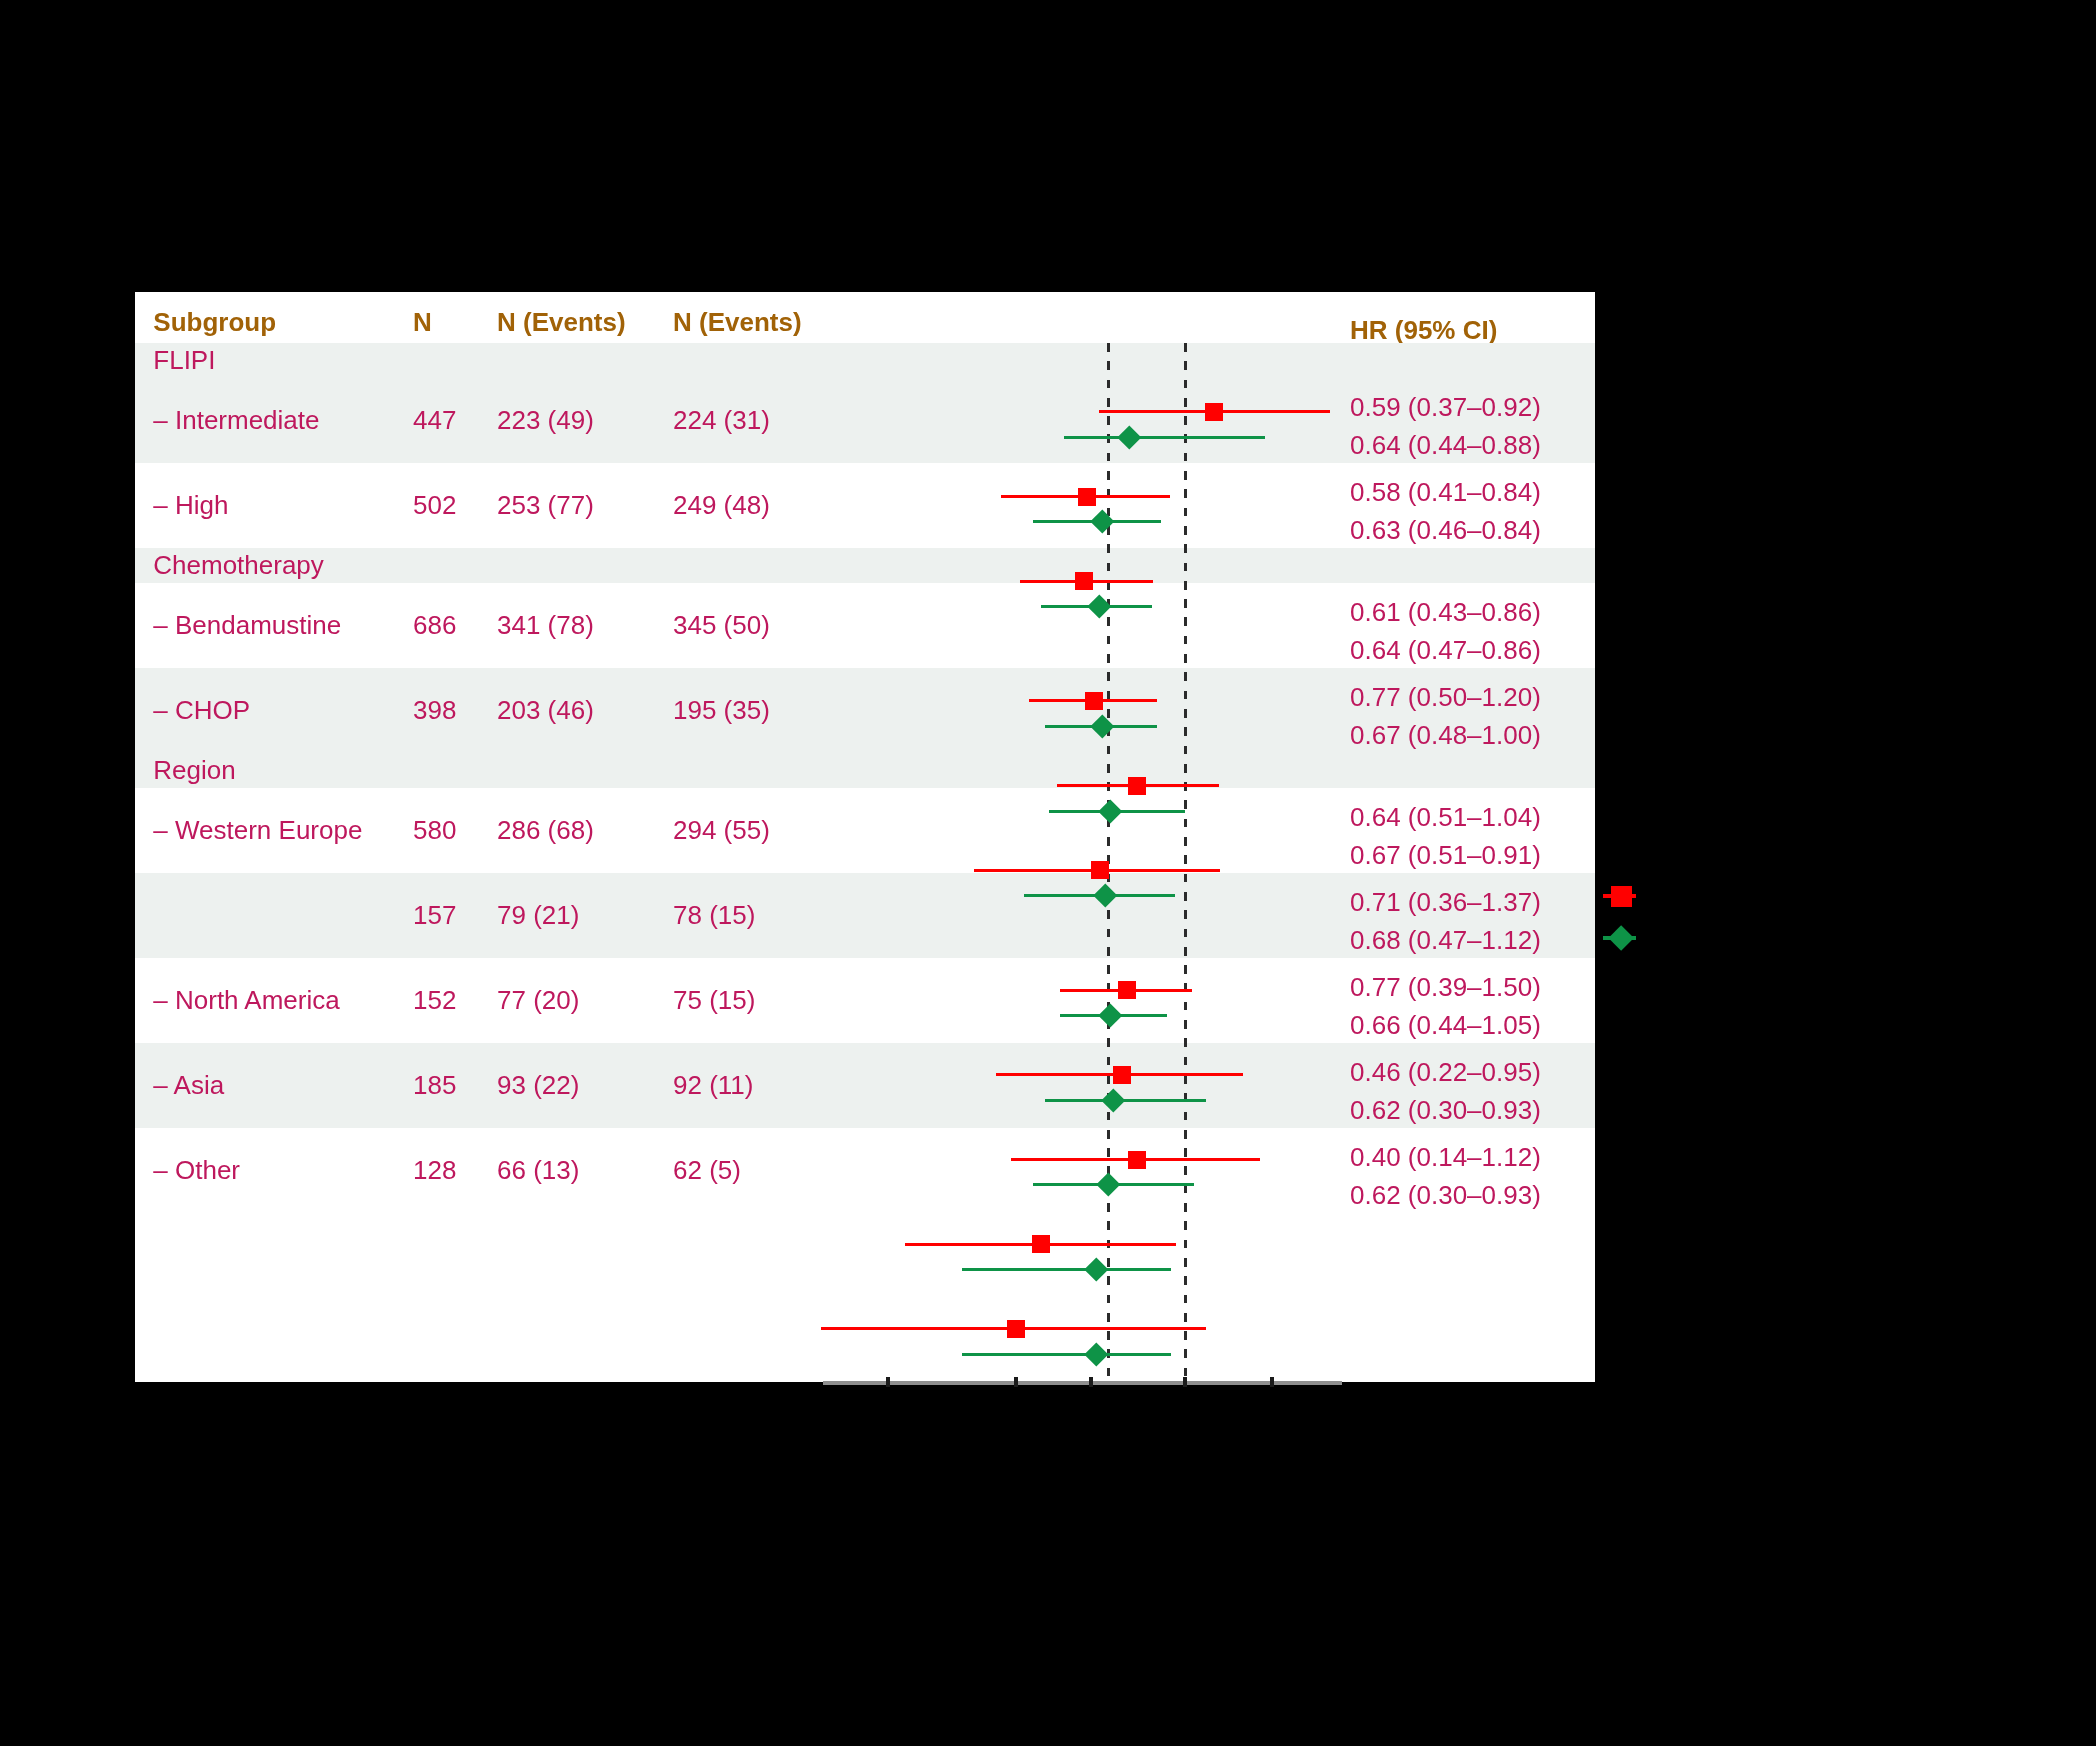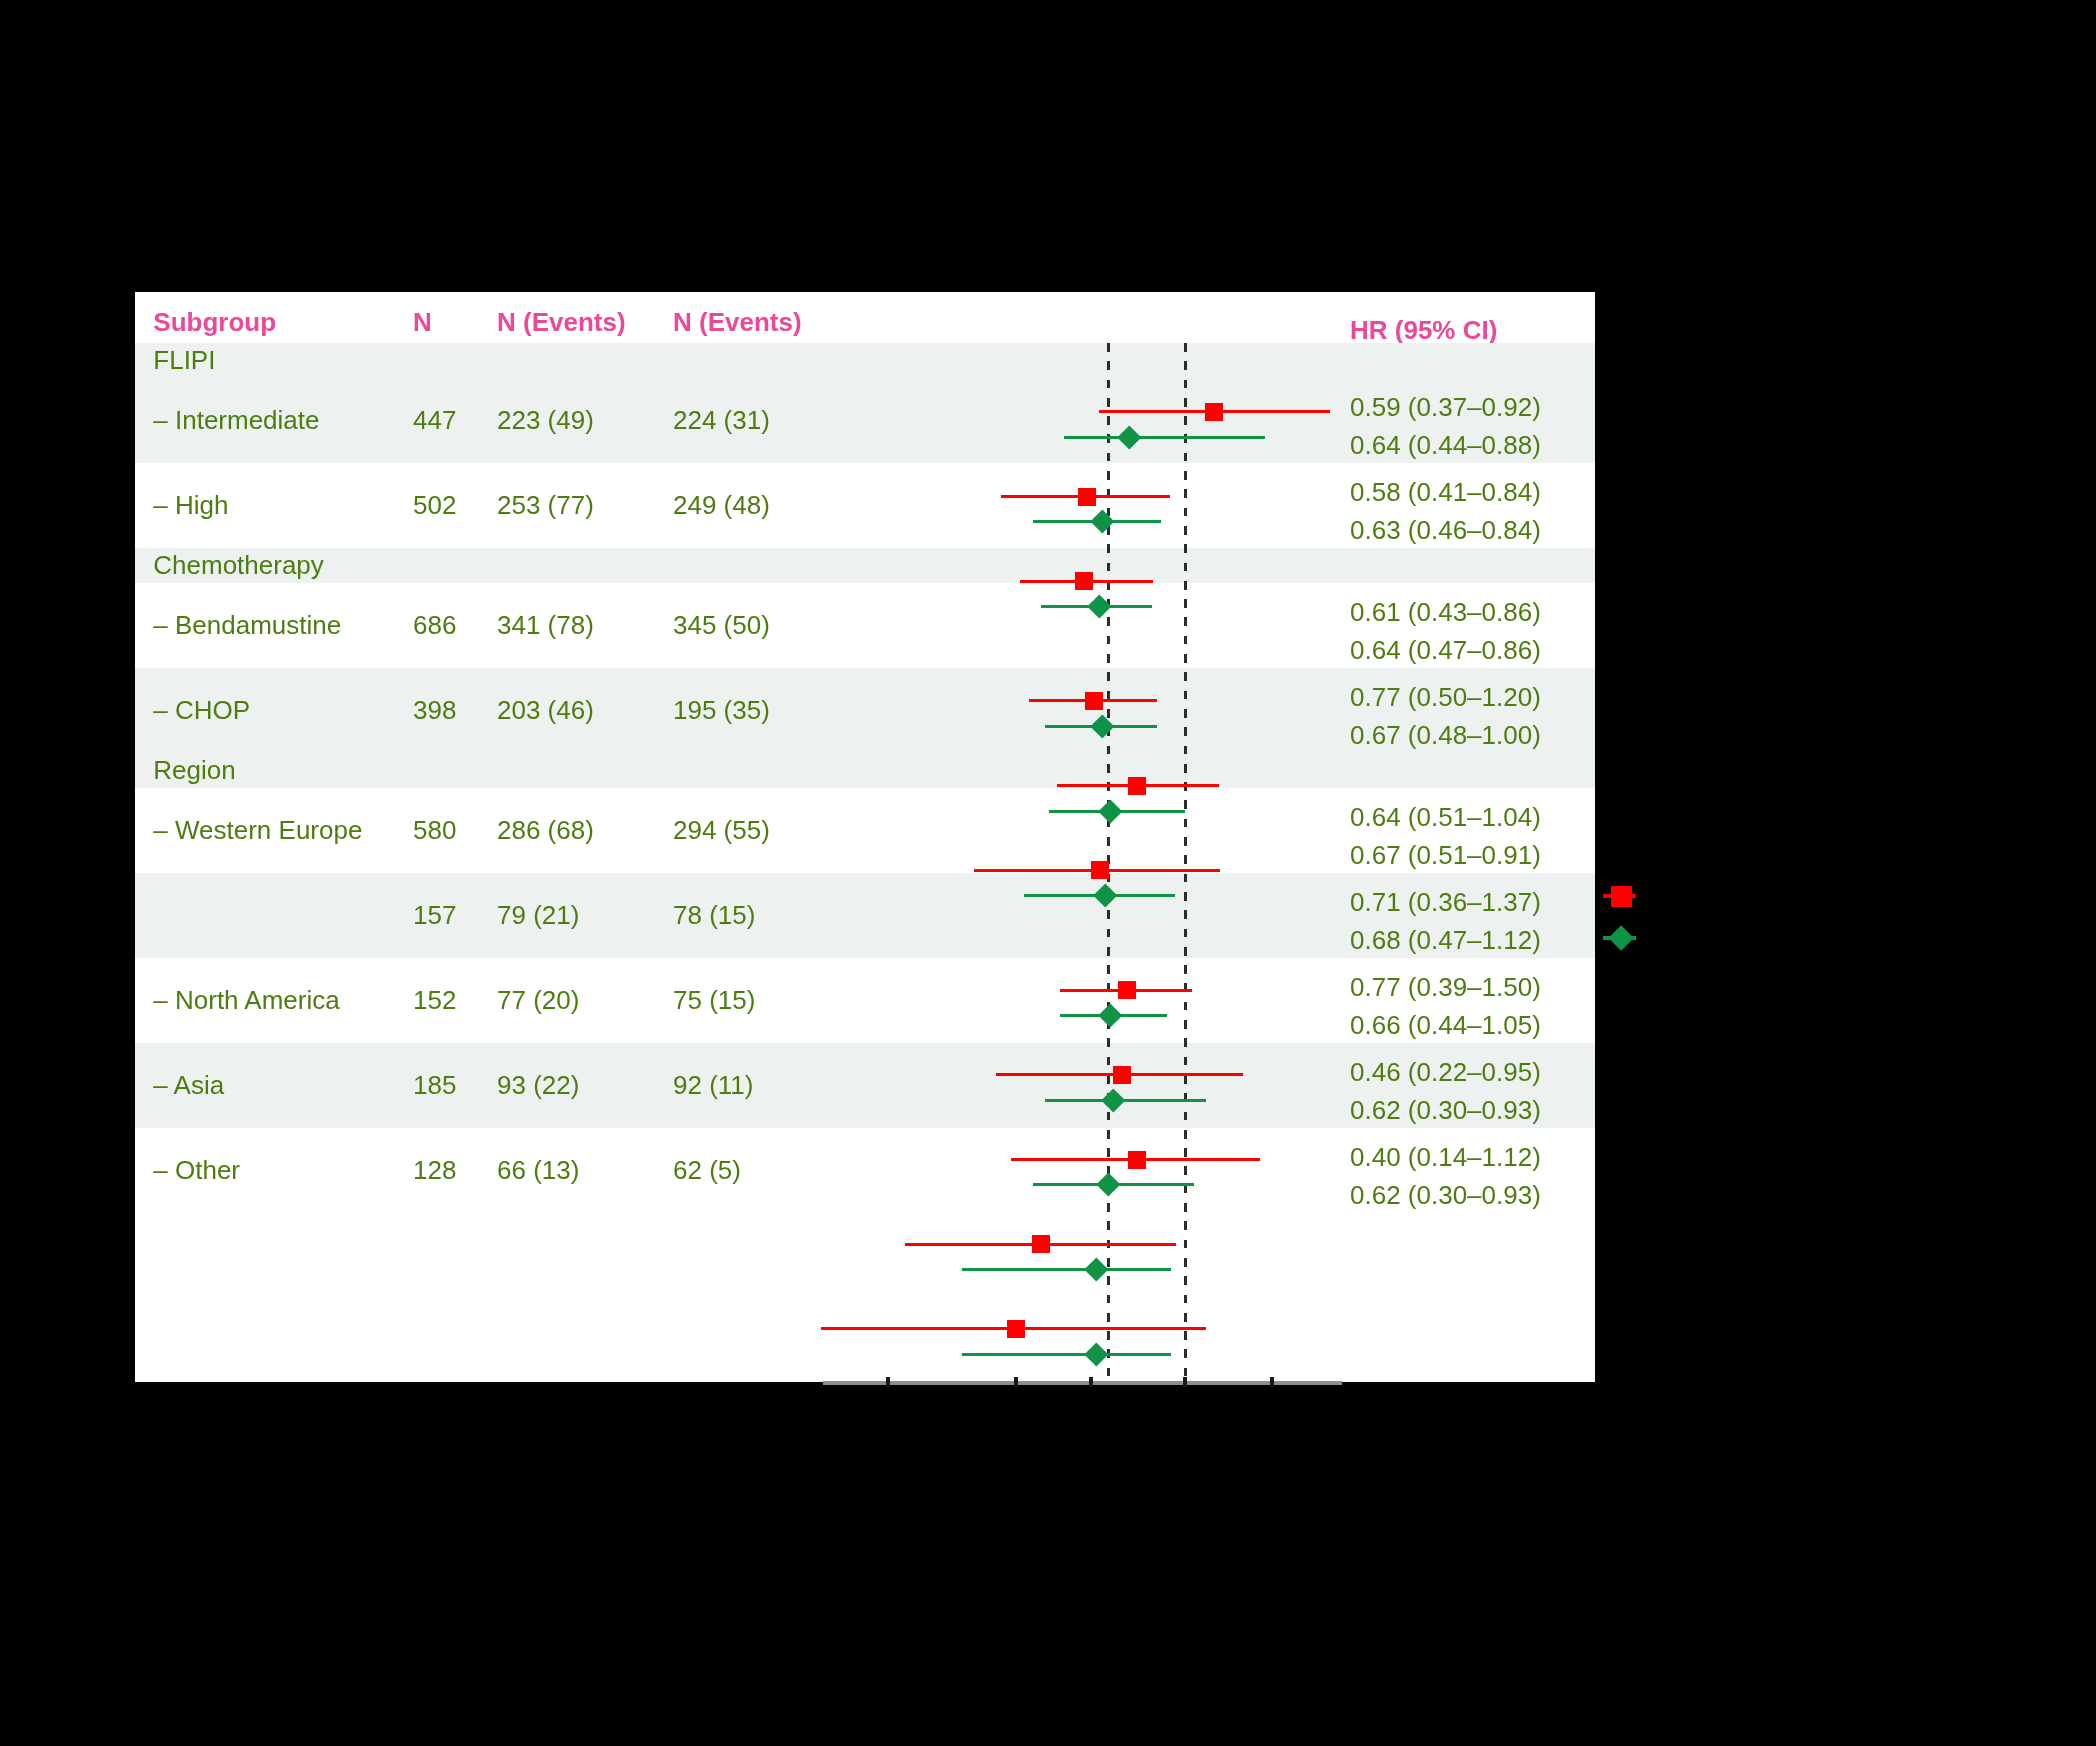--- a/index.html
+++ b/index.html
@@ -11,30 +11,30 @@
   }
   .panel{
     position:absolute;left:135px;top:292px;width:1460px;height:1090px;
     background:#fff;
   }
   .hdr-row{
     position:relative;height:51px;background:#fff;
   }
   .hdr-cell{
     position:absolute;top:0;height:56px;display:flex;align-items:center;
-    font-weight:bold;font-size:26px;color:#ec4899;padding-top:5.2px;box-sizing:border-box;
+    font-weight:bold;font-size:26px;color:#a16207;padding-top:5.2px;box-sizing:border-box;
     white-space:nowrap;
   }
   .row{position:relative;width:100%;}
   .row.cat{height:35px;}
   .row.data{height:85px;}
   .row.striped{background:#edf1ef;}
   .cell{
     position:absolute;top:0;bottom:0;display:flex;align-items:center;
-    font-size:26px;color:#4d7c0f;white-space:nowrap;
+    font-size:26px;color:#be185d;white-space:nowrap;
   }
   .c-sub{left:18.3px;}
   .c-n{left:278px;}
   .c-e1{left:362px;}
   .c-e2{left:538px;}
   .c-hr{left:1215px;flex-direction:column;align-items:flex-start;justify-content:center;padding-top:10.5px;box-sizing:border-box;}
   .c-hr .hr-line{line-height:38px;height:38px;}
   .refline{
     position:absolute;top:51px;height:1039px;width:2.6px;
     background:repeating-linear-gradient(to bottom,#2b2b2b 0 8.7px,transparent 8.7px 18.3px);

